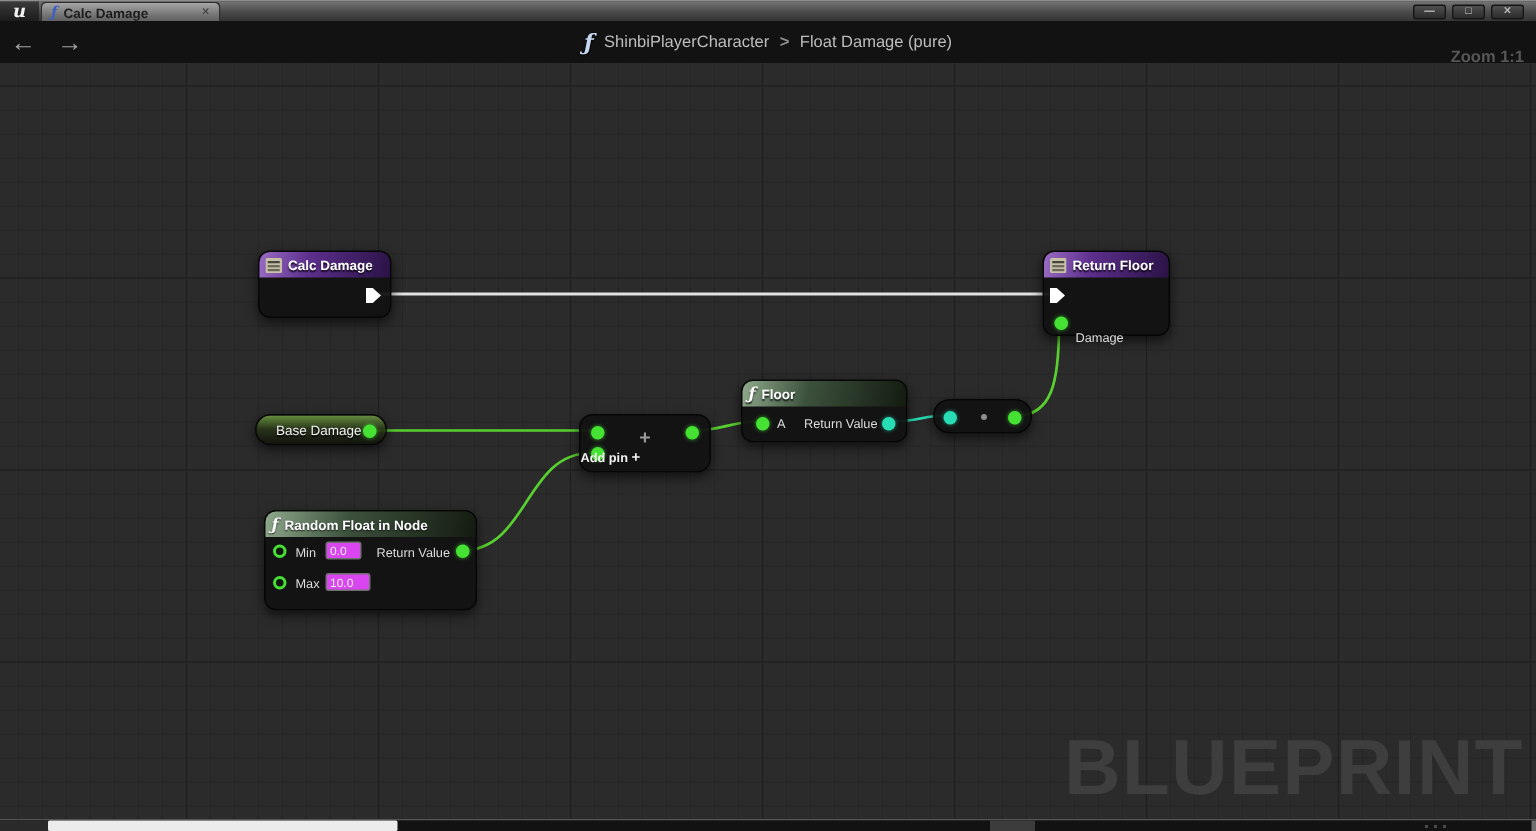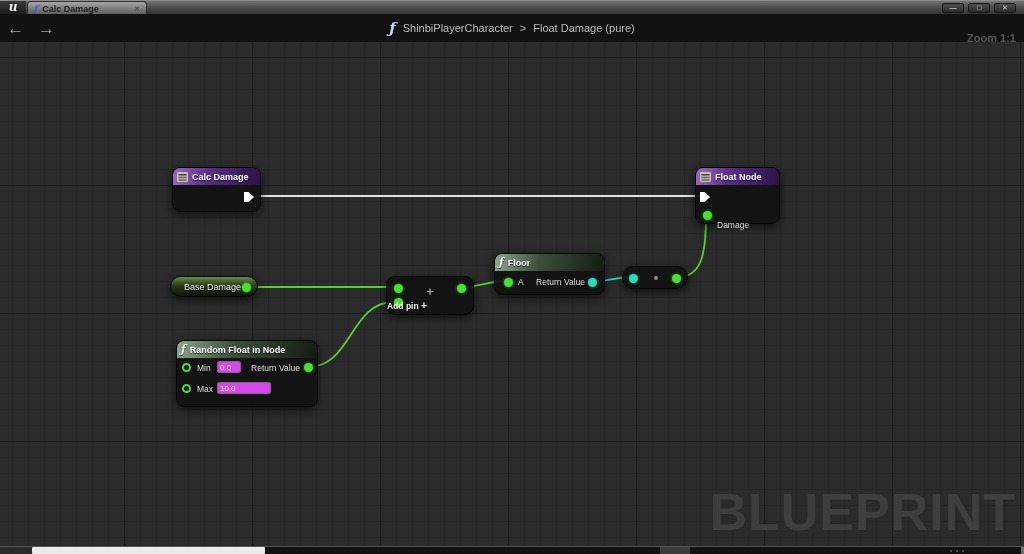--- a/index.html
+++ b/index.html
@@ -160,21 +160,21 @@
   </div>
 
   <div class="node" style="left:695px;top:167px;width:85px;height:57px;">
     <div class="nhead nhead-purple">
       <svg width="11" height="10">
         <rect x="0" y="0" width="11" height="10" rx="1" fill="#c7c1a8"></rect>
         <rect x="1.5" y="2" width="8" height="1.5" fill="#474740"></rect>
         <rect x="1.5" y="4.7" width="8" height="1.5" fill="#6b675b"></rect>
         <rect x="1.5" y="7.3" width="8" height="1.5" fill="#6b675b"></rect>
       </svg>
-      <span>Float Node</span>
+      <span>Return Floor</span>
     </div>
     <svg class="execpin" style="left:3px;top:23px;" width="12" height="12" viewBox="0 0 12 12">
       <path d="M1,1 L5.5,1 L11,6 L5.5,11 L1,11 Z" fill="#ffffff"></path>
     </svg>
     <div class="pin pin-float" style="left:7px;top:43px;"></div>
     <span class="plabel" style="left:21px;top:52px;">Damage</span>
   </div>
 
   <div class="node" id="node-basedamage" style="left:170px;top:276px;width:88px;height:21px;">
     <span class="t">Base Damage</span>
@@ -211,21 +211,21 @@
       <span class="fnicon">ƒ</span>
       <span>Random Float in Node</span>
     </div>
     <div class="pin pin-hollow" style="left:5px;top:22px;"></div>
     <span class="plabel" style="left:20px;top:22px;">Min</span>
     <input class="pininput" style="left: 40px; top: 20px; width: 24px;" value="0.0">
     <span class="plabel" style="right:17px;top:22px;">Return Value</span>
     <div class="pin pin-float" style="right:4px;top:22px;"></div>
     <div class="pin pin-hollow" style="left:5px;top:43px;"></div>
     <span class="plabel" style="left:20px;top:43px;">Max</span>
-    <input class="pininput" style="left: 40px; top: 41px; width: 54px;" value="10.0">
+    <input class="pininput" style="left: 40px; top: 41px; width: 30px;" value="10.0">
   </div>
 
   <div id="hscroll">
     <div class="leftcap"></div>
     <div class="thumb"></div>
     <div class="seg"></div>
     <div class="sliver"></div>
   </div>
   <div class="gripdot" style="left:950px;"></div>
   <div class="gripdot" style="left:956px;"></div>

